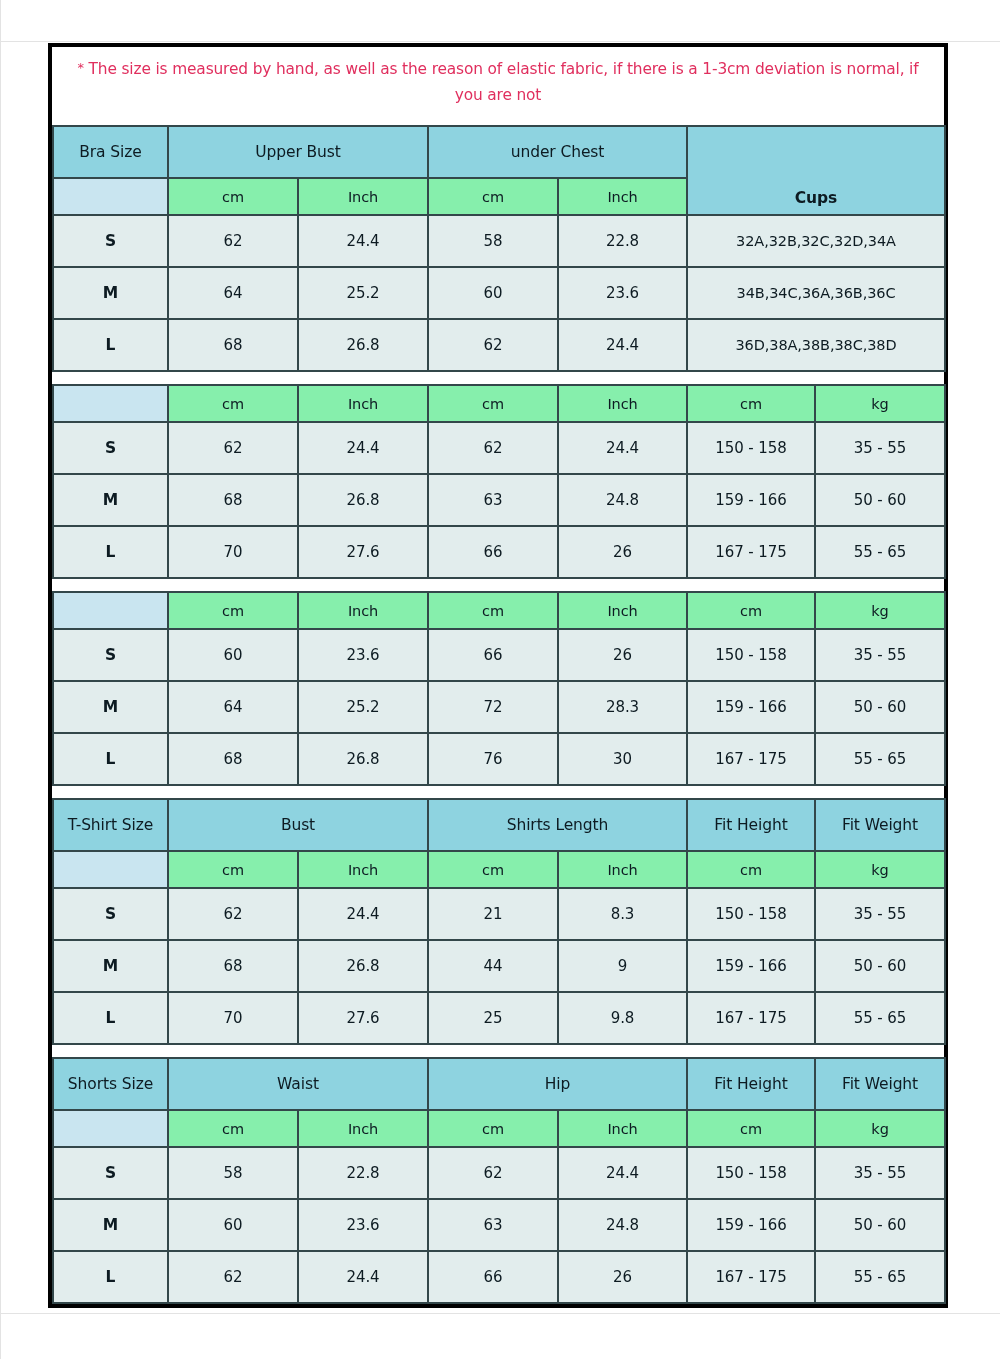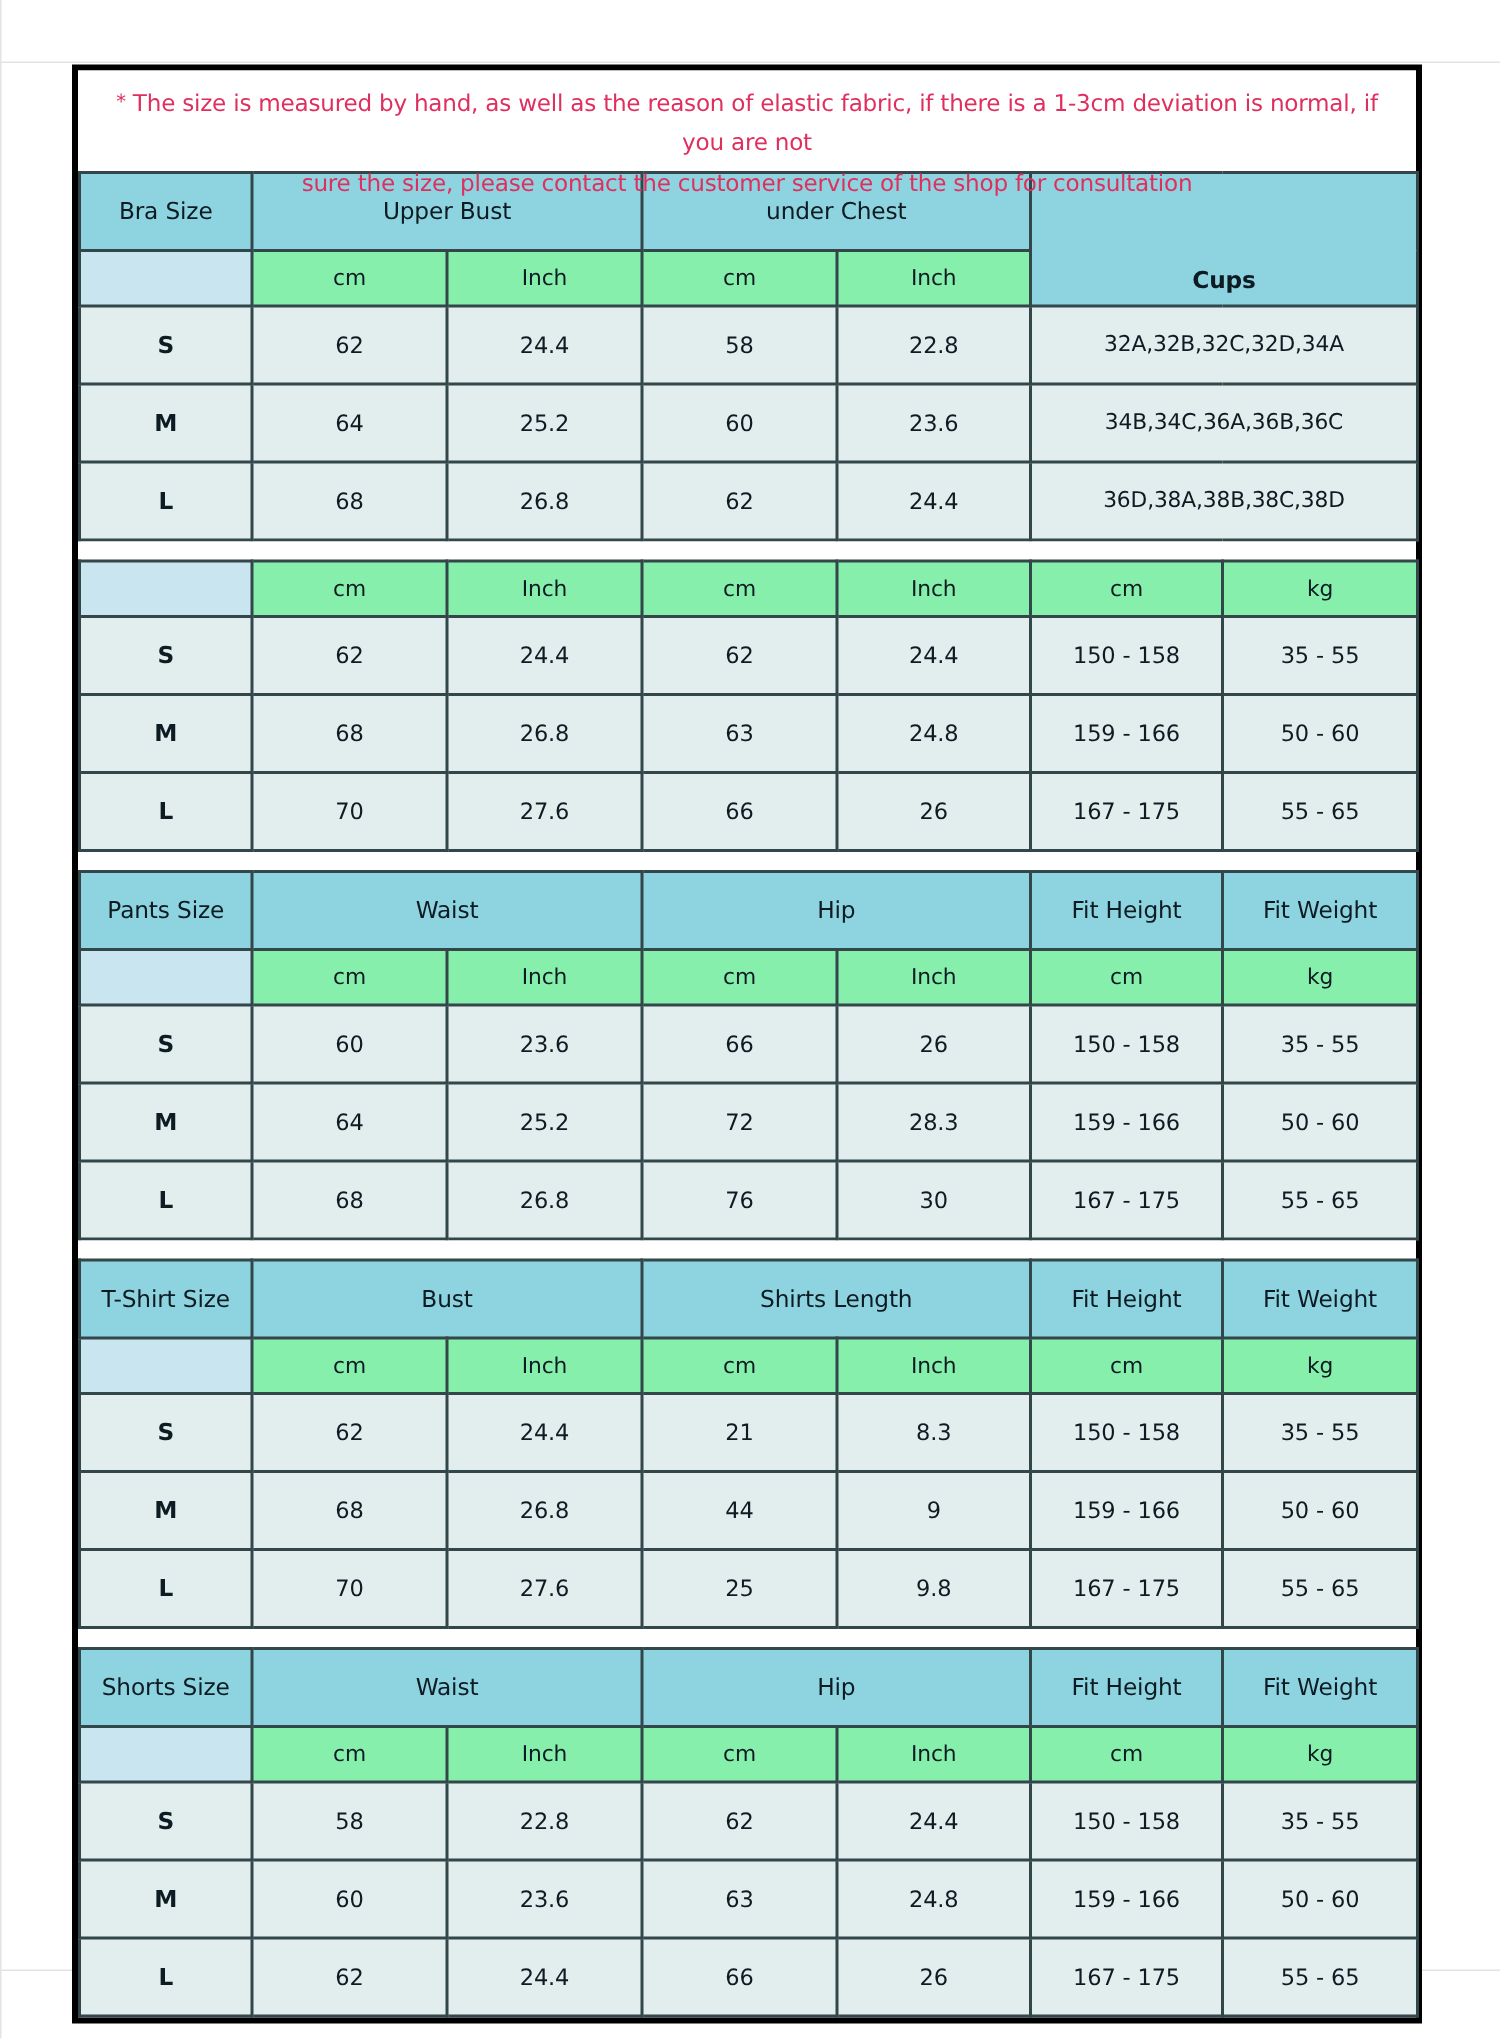--- a/index.html
+++ b/index.html
@@ -47,21 +47,21 @@
 
   
   .note {
     background: #ffffff;
     color: #e02f5e;
     font-size: 15.4px;
     line-height: 1.72;
     text-align: center;
     padding: 9px 10px 8px 10px;
     letter-spacing: -0.15px;
-    height: 67px;
+    height: 78px;
     box-sizing: border-box;
     font-family: "DejaVu Sans", sans-serif;
   }
   .note .star { font-size: 13px; vertical-align: 2px; }
 
   
   table.sz {
     border-collapse: collapse;
     width: 100%;
     table-layout: fixed;
@@ -121,21 +121,20 @@
 
 <div class="page-guide-v"></div>
 <div class="page-guide-h-top"></div>
 <div class="page-guide-h-bot"></div>
 
 <div class="sheet">
 
   <div class="note">
     <span class="star">*</span>
     <span>The size is measured by hand, as well as the reason of elastic fabric, if there is a 1-3cm deviation is normal, if you are not</span><br>
-    <span>sure the size, please contact the customer service of the shop for consultation</span>
   </div>
 
   <table class="sz">
     <colgroup>
         <col class="c0">
         <col class="c1">
         <col class="c2">
         <col class="c3">
         <col class="c4">
         <col class="c5">
@@ -240,27 +239,20 @@
     <colgroup>
         <col class="c0">
         <col class="c1">
         <col class="c2">
         <col class="c3">
         <col class="c4">
         <col class="c5">
         <col class="c6">
       </colgroup>
     <tbody>
-      <tr class="hdr">
-        <td>Pants Size</td>
-        <td colspan="2">Waist</td>
-        <td colspan="2">Hip</td>
-        <td>Fit Height</td>
-        <td>Fit Weight</td>
-      </tr>
       <tr class="units">
         <td class="blank"></td>
         <td>cm</td>
         <td>Inch</td>
         <td>cm</td>
         <td>Inch</td>
         <td>cm</td>
         <td>kg</td>
       </tr>
       <tr>

